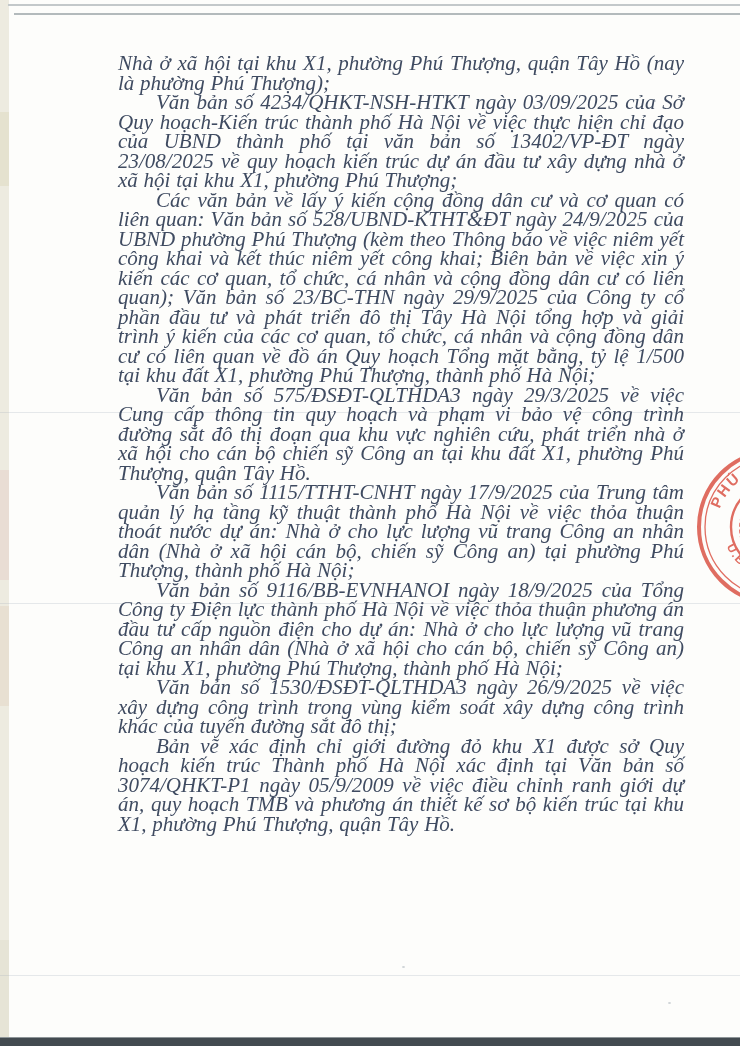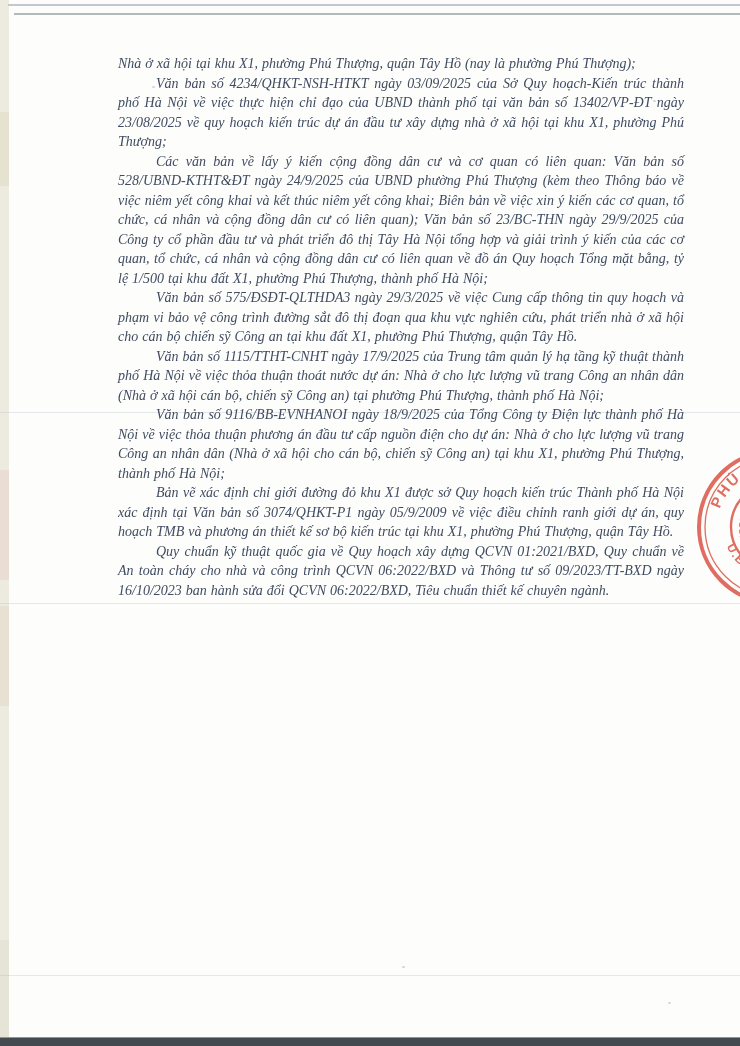--- a/index.html
+++ b/index.html
@@ -48,21 +48,21 @@
   .speck.k3 { left: 668px; top: 1002px; }
   .speck.k4 { left: 402px; top: 966px; }
 
   
   .text-block {
     position: absolute;
     left: 118px; top: 54px;
     width: 566px;
     color: #3f4b61;
     font-style: italic;
-    font-size: 14px;
+    font-size: 21px;
     line-height: 19.5px;
     text-align: justify;
     word-spacing: 0.5px;
   }
   .para { margin: 0; }
   .para.indent { text-indent: 38px; font-style: italic; }
 
   
   .stamp {
     position: absolute;
@@ -98,22 +98,22 @@
   <div class="speck k3"></div>
   <div class="speck k4"></div>
 
   <main class="text-block">
     <p class="para">Nhà ở xã hội tại khu X1, phường Phú Thượng, quận Tây Hồ (nay là phường Phú Thượng);</p>
     <p class="para indent">Văn bản số 4234/QHKT-NSH-HTKT ngày 03/09/2025 của Sở Quy hoạch-Kiến trúc thành phố Hà Nội về việc thực hiện chỉ đạo của UBND thành phố tại văn bản số 13402/VP-ĐT ngày 23/08/2025 về quy hoạch kiến trúc dự án đầu tư xây dựng nhà ở xã hội tại khu X1, phường Phú Thượng;</p>
     <p class="para indent">Các văn bản về lấy ý kiến cộng đồng dân cư và cơ quan có liên quan: Văn bản số 528/UBND-KTHT&amp;ĐT ngày 24/9/2025 của UBND phường Phú Thượng (kèm theo Thông báo về việc niêm yết công khai và kết thúc niêm yết công khai; Biên bản về việc xin ý kiến các cơ quan, tổ chức, cá nhân và cộng đồng dân cư có liên quan); Văn bản số 23/BC-THN ngày 29/9/2025 của Công ty cổ phần đầu tư và phát triển đô thị Tây Hà Nội tổng hợp và giải trình ý kiến của các cơ quan, tổ chức, cá nhân và cộng đồng dân cư có liên quan về đồ án Quy hoạch Tổng mặt bằng, tỷ lệ 1/500 tại khu đất X1, phường Phú Thượng, thành phố Hà Nội;</p>
     <p class="para indent">Văn bản số 575/ĐSĐT-QLTHDA3 ngày 29/3/2025 về việc Cung cấp thông tin quy hoạch và phạm vi bảo vệ công trình đường sắt đô thị đoạn qua khu vực nghiên cứu, phát triển nhà ở xã hội cho cán bộ chiến sỹ Công an tại khu đất X1, phường Phú Thượng, quận Tây Hồ.</p>
     <p class="para indent">Văn bản số 1115/TTHT-CNHT ngày 17/9/2025 của Trung tâm quản lý hạ tầng kỹ thuật thành phố Hà Nội về việc thỏa thuận thoát nước dự án: Nhà ở cho lực lượng vũ trang Công an nhân dân (Nhà ở xã hội cán bộ, chiến sỹ Công an) tại phường Phú Thượng, thành phố Hà Nội;</p>
     <p class="para indent">Văn bản số 9116/BB-EVNHANOI ngày 18/9/2025 của Tổng Công ty Điện lực thành phố Hà Nội về việc thỏa thuận phương án đầu tư cấp nguồn điện cho dự án: Nhà ở cho lực lượng vũ trang Công an nhân dân (Nhà ở xã hội cho cán bộ, chiến sỹ Công an) tại khu X1, phường Phú Thượng, thành phố Hà Nội;</p>
+    <p class="para indent">Văn bản số 1530/ĐSĐT-QLTHDA3 ngày 26/9/2025 về việc xây dựng công trình trong vùng kiểm soát xây dựng công trình khác của tuyến đường sắt đô thị;</p>
     <p class="para indent">Bản vẽ xác định chỉ giới đường đỏ khu X1 được sở Quy hoạch kiến trúc Thành phố Hà Nội xác định tại Văn bản số 3074/QHKT-P1 ngày 05/9/2009 về việc điều chỉnh ranh giới dự án, quy hoạch TMB và phương án thiết kế sơ bộ kiến trúc tại khu X1, phường Phú Thượng, quận Tây Hồ.</p>
-    <p class="para indent">Quy chuẩn kỹ thuật quốc gia về Quy hoạch xây dựng QCVN 01:2021/BXD, Quy chuẩn về An toàn cháy cho nhà và công trình QCVN 06:2022/BXD và Thông tư số 09/2023/TT-BXD ngày 16/10/2023 ban hành sửa đổi QCVN 06:2022/BXD, Tiêu chuẩn thiết kế chuyên ngành.</p>
   </main>
 
   <svg class="stamp" width="170" height="170" viewBox="0 0 170 170">
     <defs>
       <path id="arcTop" d="M 85 85 m -58 0 a 58 58 0 1 1 116 0 a 58 58 0 1 1 -116 0" fill="none"></path>
       <path id="arcBot" d="M 85 85 m -52 0 a 52 52 0 1 0 104 0 a 52 52 0 1 0 -104 0" fill="none"></path>
     </defs>
     <g fill="none" stroke="#dc5a4c">
       <circle cx="85" cy="85" r="76" stroke-width="4"></circle>
       <circle cx="85" cy="85" r="70" stroke-width="1.3"></circle>

